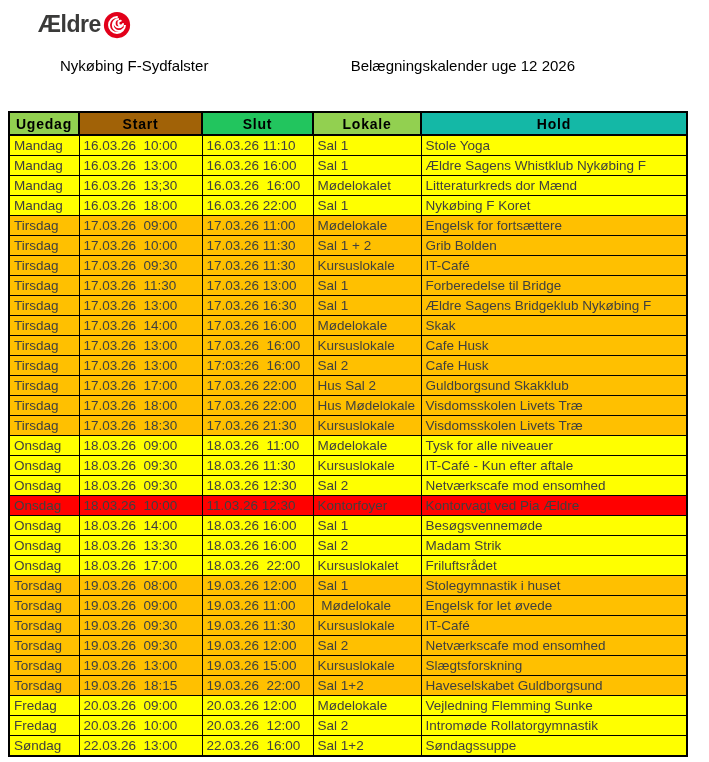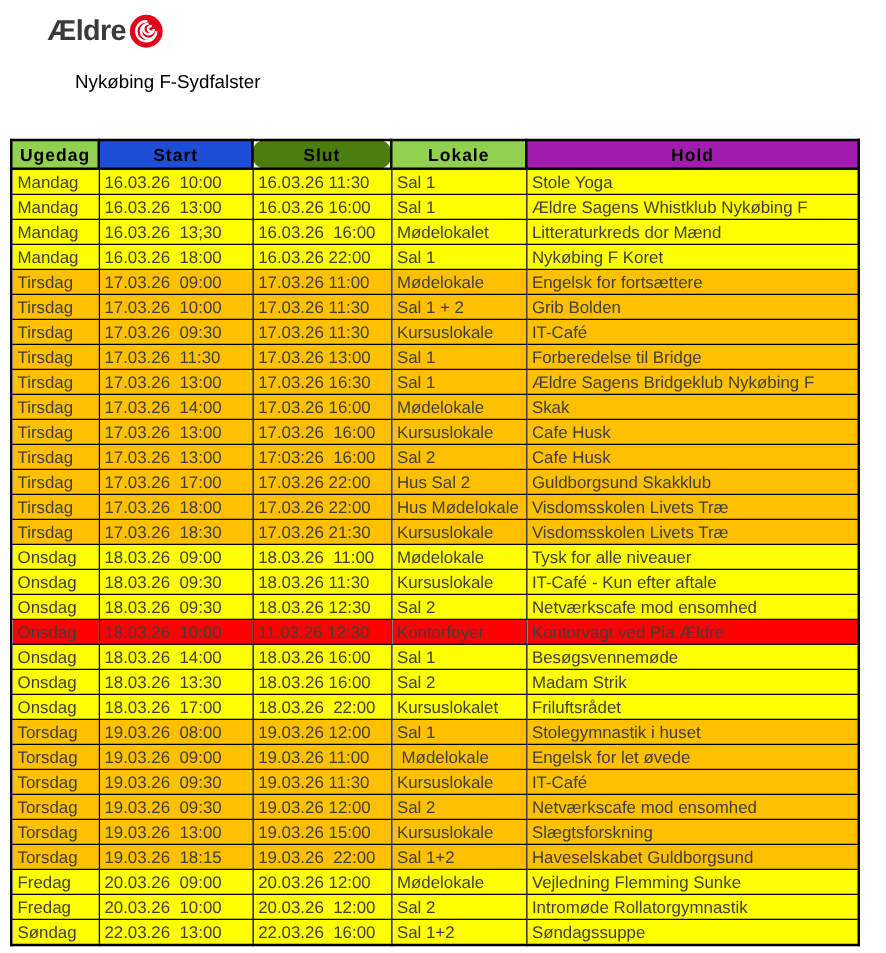--- a/index.html
+++ b/index.html
@@ -76,44 +76,45 @@
 <div class="brand">
   <span>Ældre</span>
   <svg class="swirl" width="30" height="30" viewBox="0 0 32 32" aria-hidden="true">
     <circle cx="16" cy="16" r="14" fill="#e2001a"></circle>
     <path d="M16 7.5 a8.5 8.5 0 1 0 8.5 8.5 a6.5 6.5 0 1 1 -6.5 -6.5 a4.5 4.5 0 1 0 4.5 4.5 a2.5 2.5 0 1 1 -2.5 -2.5" fill="none" stroke="#ffffff" stroke-width="2.1" stroke-linecap="round"></path>
   </svg>
 </div>
 
 <div class="subtitle-row">
   <span>Nykøbing F-Sydfalster</span>
+  <span>Belægningskalender uge 12 2026</span>
 </div>
 
 <table class="schedule">
   <colgroup>
     <col class="c-ugedag">
       <col class="c-start">
       <col class="c-slut">
       <col class="c-lokale">
       <col class="c-hold">
   </colgroup>
   <thead>
     <tr>
       <th style="background: rgb(146, 208, 80);">Ugedag</th>
-      <th style="background: #1d4ed8;">Start</th>
-      <th style="background: #4d7c0f; border-radius: 10px;">Slut</th>
+      <th style="background: #a16207;">Start</th>
+      <th style="background: #22c55e;">Slut</th>
       <th style="background: rgb(146, 208, 80); margin-left: 12px;">Lokale</th>
-      <th style="background: #a21caf; margin-top: 13px;">Hold</th>
+      <th style="background: #14b8a6; margin-top: 13px;">Hold</th>
     </tr>
   </thead>
   <tbody id="schedule-body">
       <tr style="background: rgb(255, 255, 0);">
         <td>Mandag</td>
         <td>16.03.26  10:00</td>
-        <td>16.03.26 11:30</td>
+        <td>16.03.26 11:10</td>
         <td>Sal 1</td>
         <td>Stole Yoga</td>
       </tr>
       <tr style="background: rgb(255, 255, 0);">
         <td>Mandag</td>
         <td>16.03.26  13:00</td>
         <td>16.03.26 16:00</td>
         <td>Sal 1</td>
         <td>Ældre Sagens Whistklub Nykøbing F</td>
       </tr>

